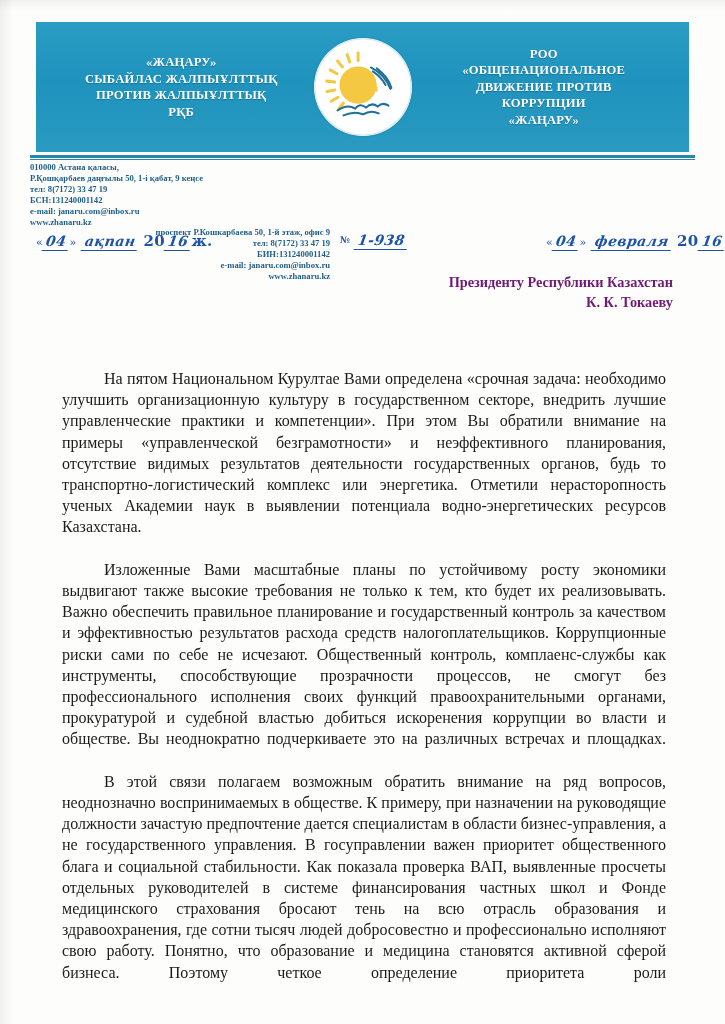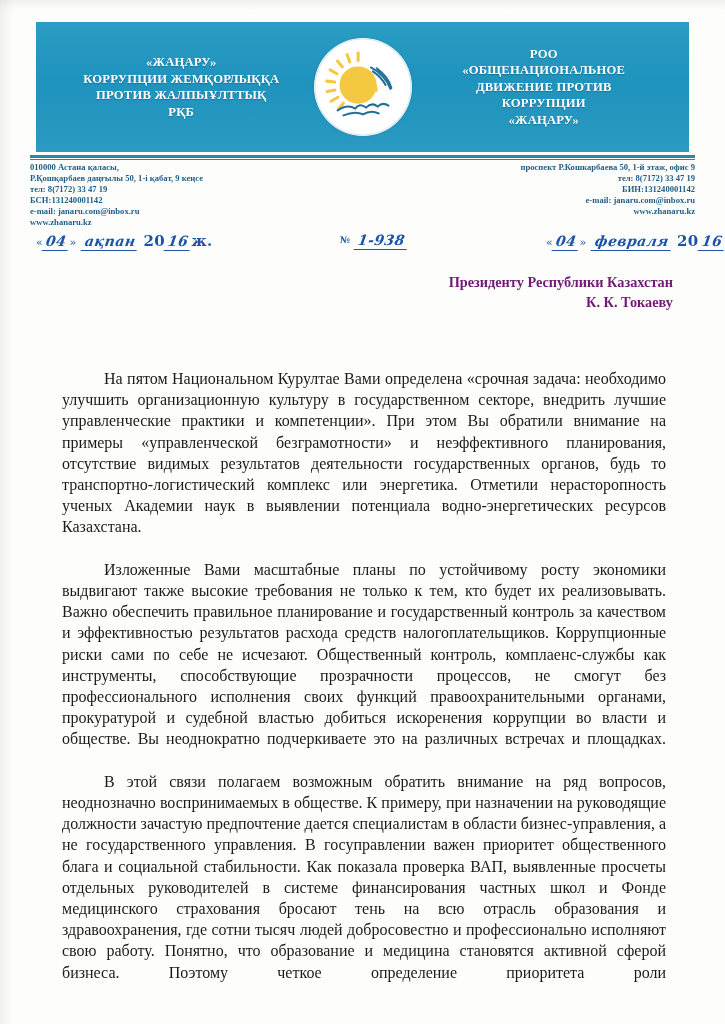--- a/index.html
+++ b/index.html
@@ -83,20 +83,21 @@
     left: 30px;
     top: 162px;
     width: 665px;
     display: flex;
     justify-content: space-between;
     color: #1f5e86;
     font-size: 8.6px;
     line-height: 10.9px;
     font-family: "Liberation Serif", "DejaVu Serif", serif;
     font-weight: bold;
+    flex-direction: column;
   }
   .contact-col { width: 300px; }
   .contact-col.left  { text-align: left; }
   .contact-col.right { text-align: right; }
   .contact-col .ln { display: block; white-space: nowrap; }
 
   
   .datebar {
     position: absolute;
     left: 30px;
@@ -202,21 +203,21 @@
 
 <div class="page">
 
   <div class="scan-edge-left"></div>
   <div class="scan-edge-top"></div>
 
   <div class="letterhead">
 
     <div class="lh-block">
       <span class="ln">«ЖАҢАРУ»</span>
-      <span class="ln">КОРРУПЦИИ ЖЕМҚОРЛЫҚҚА</span>
+      <span class="ln">СЫБАЙЛАС ЖАЛПЫҰЛТТЫҚ</span>
       <span class="ln">ПРОТИВ ЖАЛПЫҰЛТТЫҚ</span>
       <span class="ln">РҚБ</span>
     </div>
 
     <div class="emblem-wrap">
       <svg class="emblem" viewBox="0 0 100 100">
         <circle cx="50" cy="50" r="49" fill="#ffffff"></circle>
         <circle cx="50" cy="50" r="49" fill="none" stroke="#cfe6f0" stroke-width="1.2"></circle>
         <g fill="#f5c842">
           <circle cx="45" cy="48" r="19"></circle>

